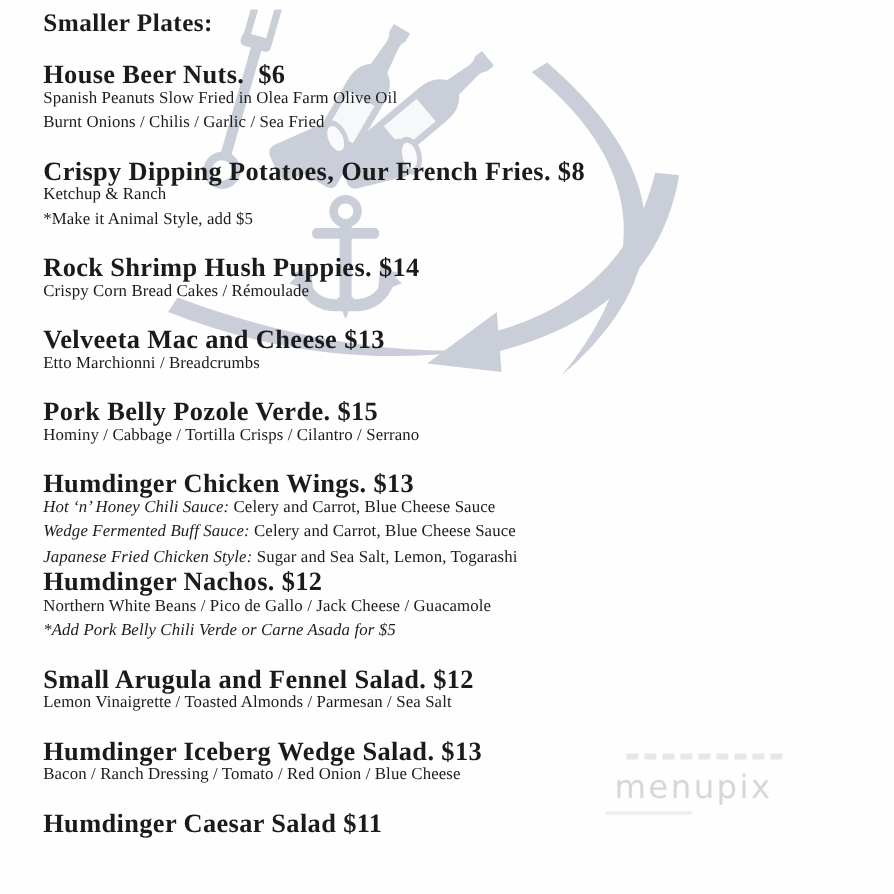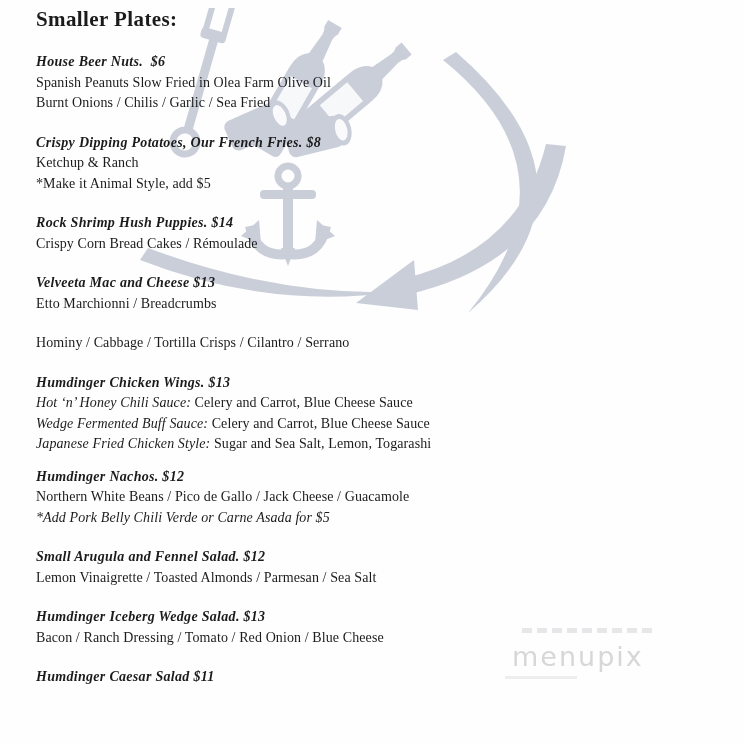--- a/index.html
+++ b/index.html
@@ -66,28 +66,27 @@
   }
   .section-title {
     display: inline-block;
     font-size: 21px;
     font-weight: 700;
     letter-spacing: 0.4px;
     line-height: 27px;
     text-underline-offset: 3px;
   }
   .menu-item { margin-top: 19px; }
-  .menu-item.grouped { margin-top: 12px; }
+  .menu-item.grouped { margin-top: 0; }
   .item-name {
-    font-size: 14px;
+    font-size: 22px;
     font-weight: 700;
     line-height: 20.5px;
     letter-spacing: 0.3px;
     white-space: pre-wrap;
-    font-style: italic;
   }
   .item-line {
     font-size: 14px;
     font-weight: 400;
     line-height: 20.5px;
     letter-spacing: 0.1px;
     white-space: pre-wrap;
   }
   .italic { font-style: italic; }
 </style>
@@ -177,20 +176,21 @@
   </div>
 
   <div class="menu-item">
     <div class="item-name">Velveeta Mac and Cheese $13</div>
     <div class="item-lines">
             <div class="item-line">Etto Marchionni / Breadcrumbs</div>
           </div>
   </div>
 
   <div class="menu-item">
+    <div class="item-name">Pork Belly Pozole Verde. $15</div>
     <div class="item-lines">
             <div class="item-line">Hominy / Cabbage / Tortilla Crisps / Cilantro / Serrano</div>
           </div>
   </div>
 
   <div class="menu-item">
     <div class="item-name">Humdinger Chicken Wings. $13</div>
     <div class="item-lines">
             <div class="item-line"><span class="italic">Hot ‘n’ Honey Chili Sauce:</span> Celery and Carrot, Blue Cheese Sauce</div>
             <div class="item-line"><span class="italic">Wedge Fermented Buff Sauce:</span> Celery and Carrot, Blue Cheese Sauce</div>

